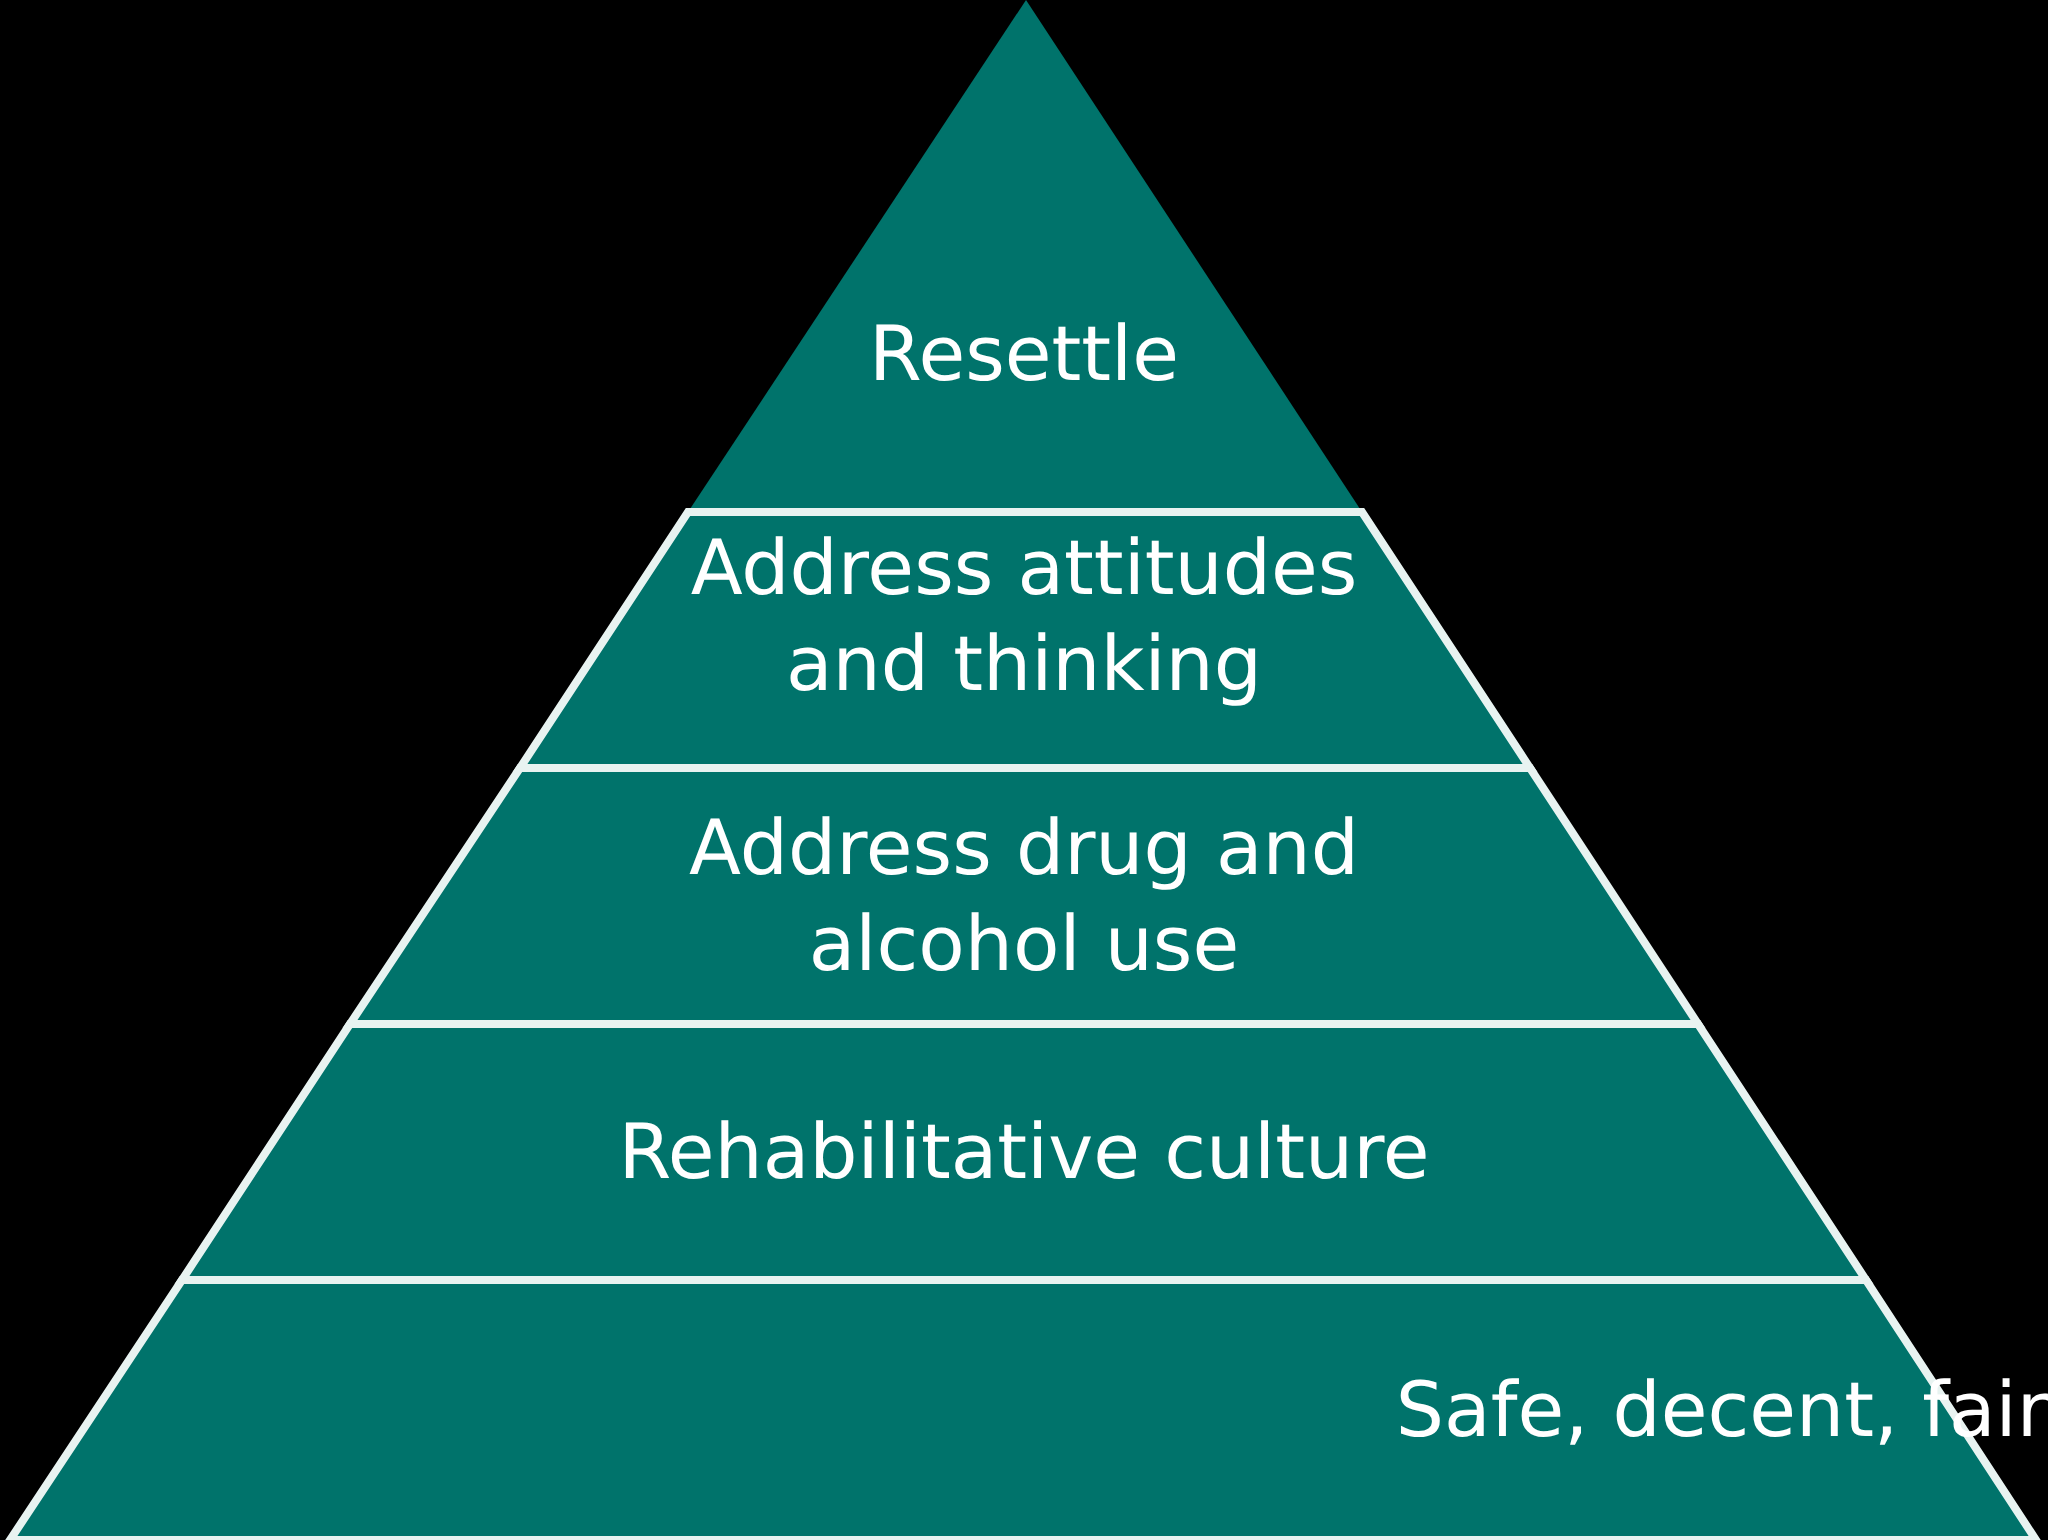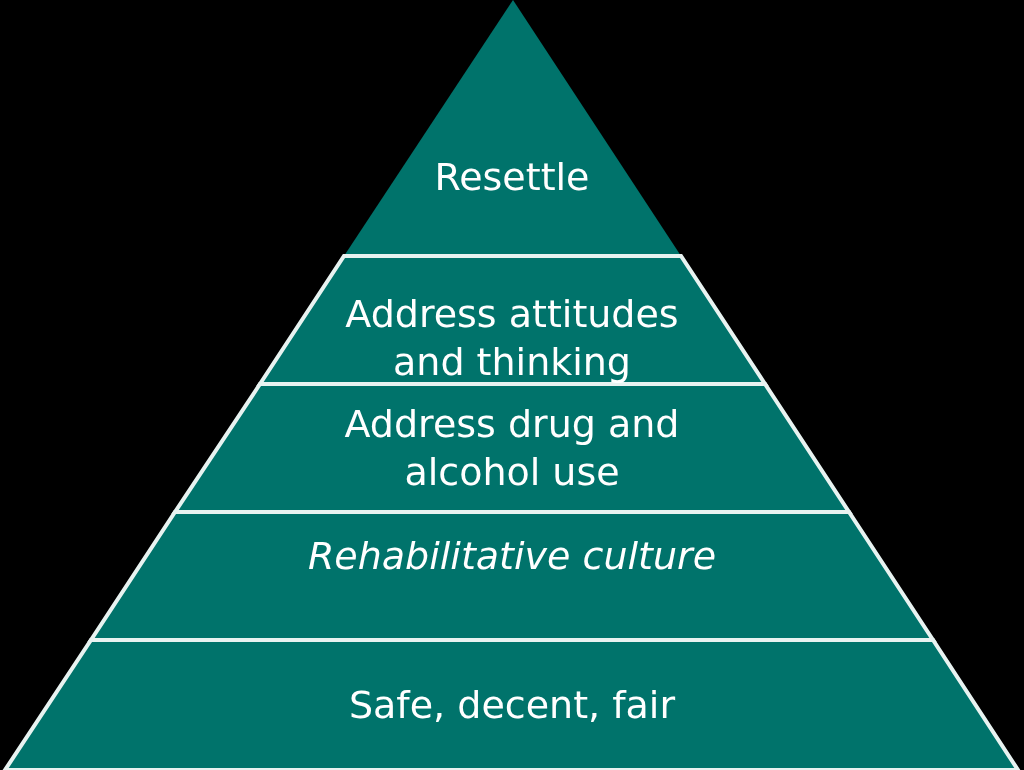--- a/index.html
+++ b/index.html
@@ -44,24 +44,24 @@
     left: 0;
     right: 0;
     text-align: center;
     color: var(--label-text);
     font-size: 38px;
     line-height: 48px;
     white-space: pre-line;
     letter-spacing: 0px;
   }
   .label.l1 { top: 153px; }
-  .label.l2 { top: 290px; }
+  .label.l2 { top: 260px; }
   .label.l3 { top: 400px; text-align: center; }
-  .label.l4 { top: 532px; font-style: italic; }
-  .label.l5 { top: 681px; }
+  .label.l4 { top: 552px; }
+  .label.l5 { top: 681px; text-align: right; }
 </style>
 </head>
 <body>
 
 <div class="stage">
   <svg viewBox="0 0 1024 770" aria-hidden="true">
     <polygon class="sec" points="513,0 681,256 344,256"></polygon>
     <polygon class="sec stroked" points="344,256 681,256 765,384 260,384"></polygon>
     <polygon class="sec stroked" points="260,384 765,384 849,512 175,512"></polygon>
     <polygon class="sec stroked" points="175,512 849,512 933,640 91,640"></polygon>

